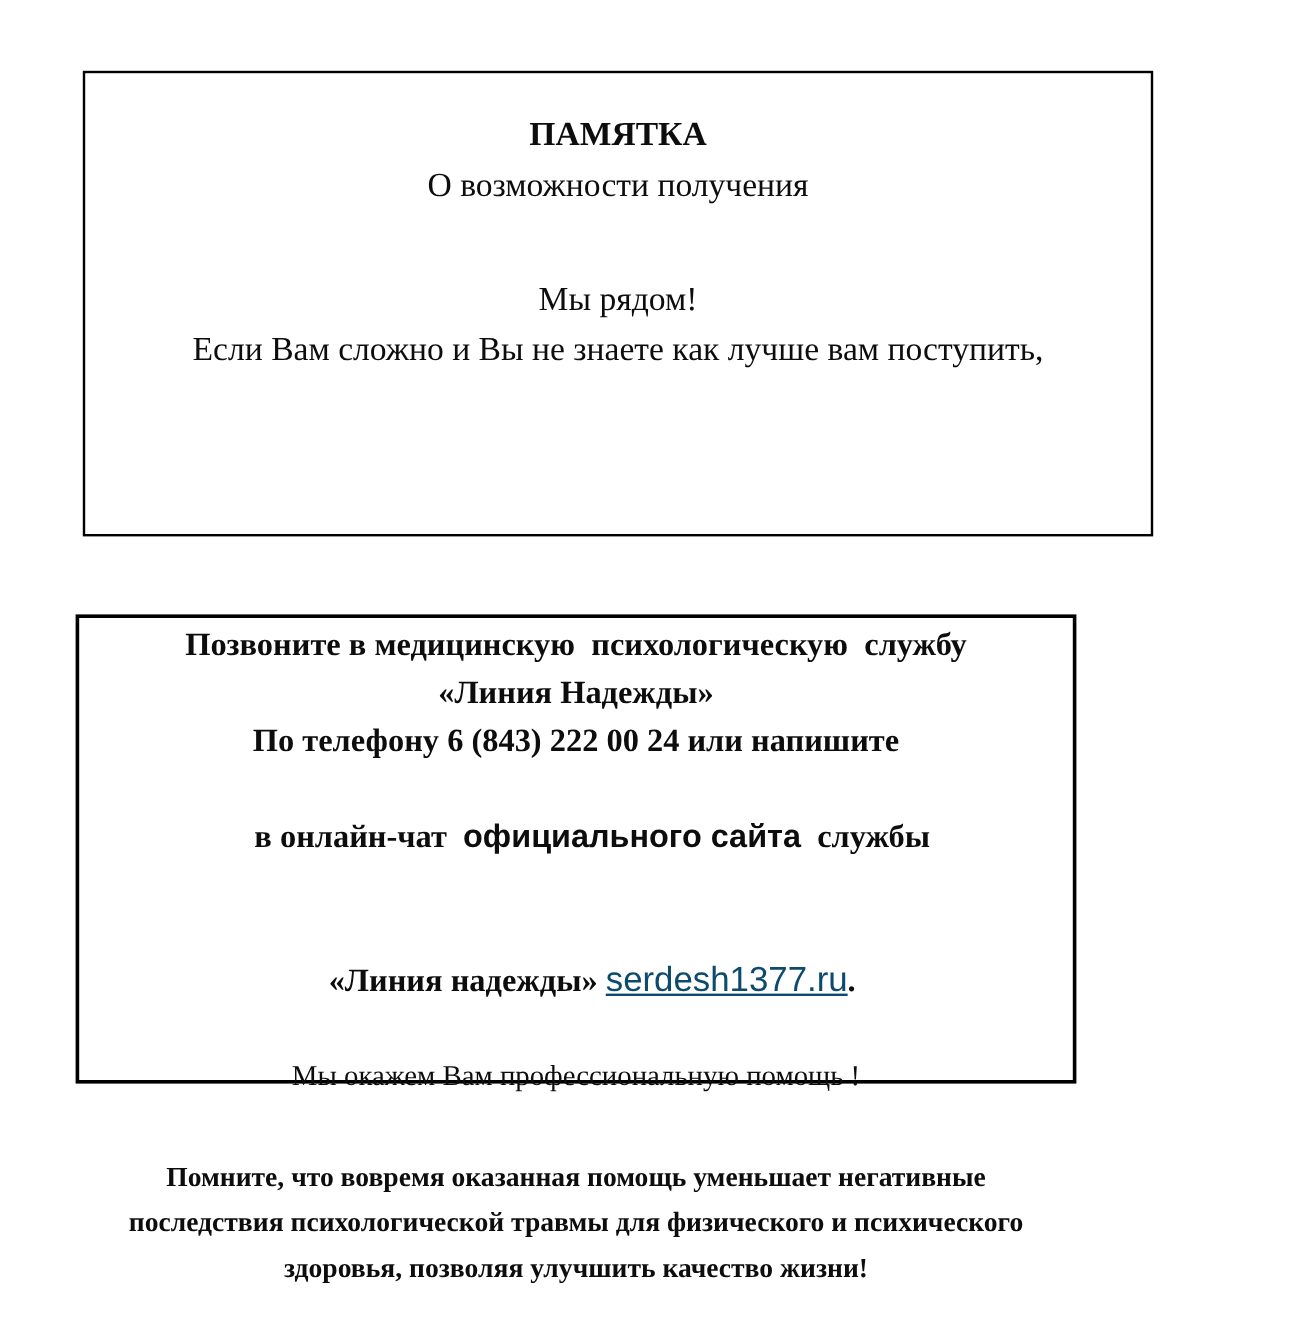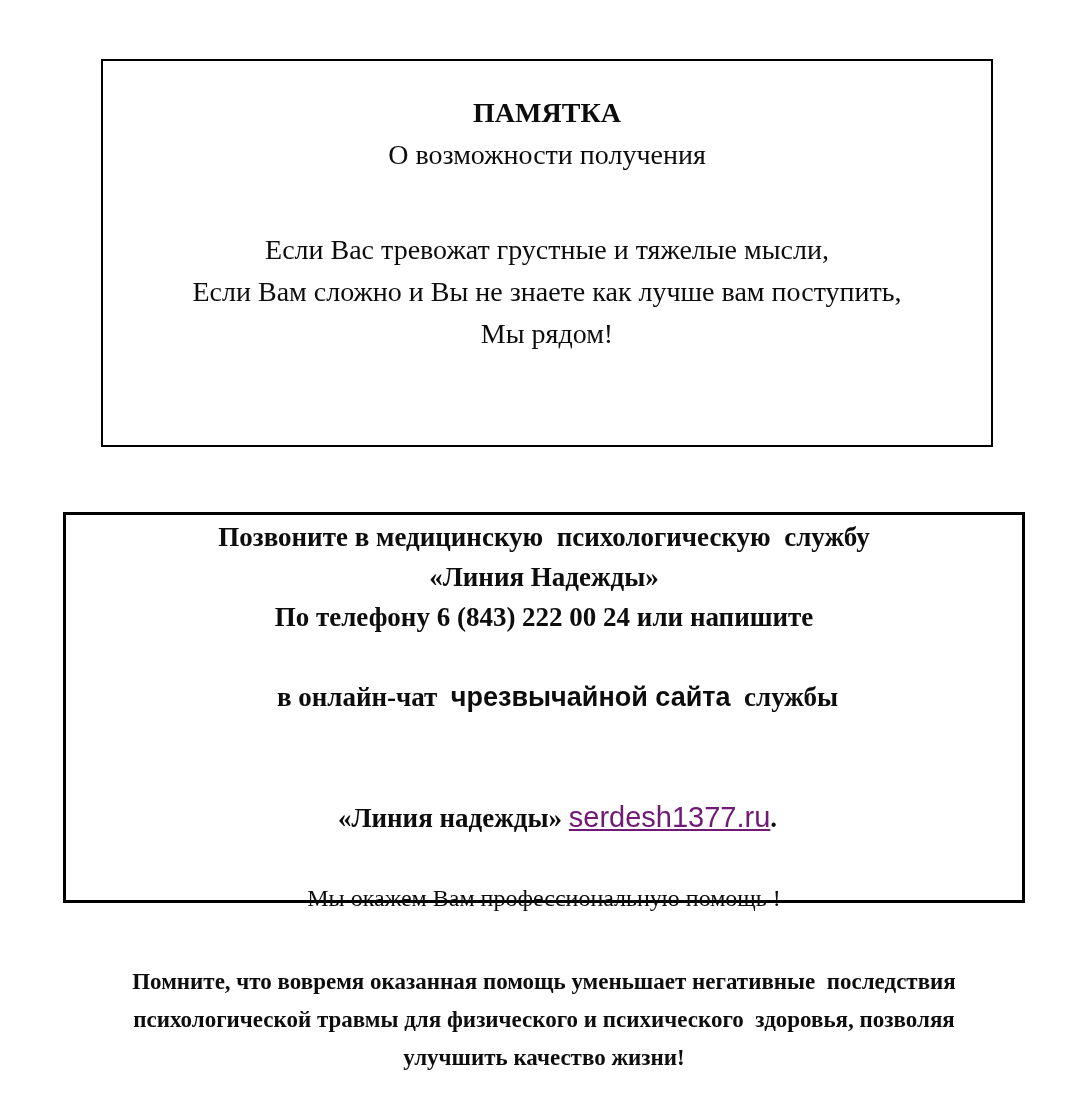--- a/index.html
+++ b/index.html
@@ -21,26 +21,25 @@
     background: #ffffff;
     text-align: center;
   }
   #memo-box {
     left: 69px;
     top: 59px;
     width: 892px;
     height: 388px;
     border: 2px solid #000000;
     padding-top: 31px;
-    margin-left: 32px;
   }
   #contact-box {
     left: 63px;
     top: 512px;
-    width: 962px;
+    width: 834px;
     height: 391px;
     border: 3px solid #000000;
     padding-top: 2px;
   }
   .line {
     white-space: pre-wrap;
     line-height: 42px;
     font-size: 28px;
     font-family: Liberation Serif, serif;
   }
@@ -87,31 +86,30 @@
     text-align: center;
   }
 </style>
 </head>
 <body>
 
 <div id="memo-box" class="box">
   <div class="line-title">ПАМЯТКА</div>
   <div class="line">О возможности получения</div>
   <div class="group2">
-    <div class="line">Если Вас тревожат грустные и тяжелые мысли,</div>
+    <div class="line">Мы рядом!</div>
     <div class="line">Если Вам сложно и Вы не знаете как лучше вам поступить,</div>
-    <div class="line">Мы рядом!</div>
   </div>
 </div>
 
 <div id="contact-box" class="box">
   <div class="bline">Позвоните в медицинскую  психологическую  службу</div>
   <div class="bline">«Линия Надежды»</div>
   <div class="bline">По телефону 6 (843) 222 00 24 или напишите</div>
   <div class="bline">
-    <span>в онлайн-чат  </span><span class="sans-strong">чрезвычайной сайта</span><span>  службы</span>
+    <span>в онлайн-чат  </span><span class="sans-strong">официального сайта</span><span>  службы</span>
   </div>
   <div class="bline">
-    <span>«Линия надежды» </span><span class="site-link" id="site-link" style="color: #701a75;">serdesh1377.ru</span><span>.</span>
+    <span>«Линия надежды» </span><span class="site-link" id="site-link" style="color: #0c4a6e;">serdesh1377.ru</span><span>.</span>
   </div>
   <div class="rline">Мы окажем Вам профессиональную помощь !</div>
   <div class="note">Помните, что вовремя оказанная помощь уменьшает негативные  последствия психологической травмы для физического и психического  здоровья, позволяя улучшить качество жизни!</div>
 </div>
 
 </body></html>

